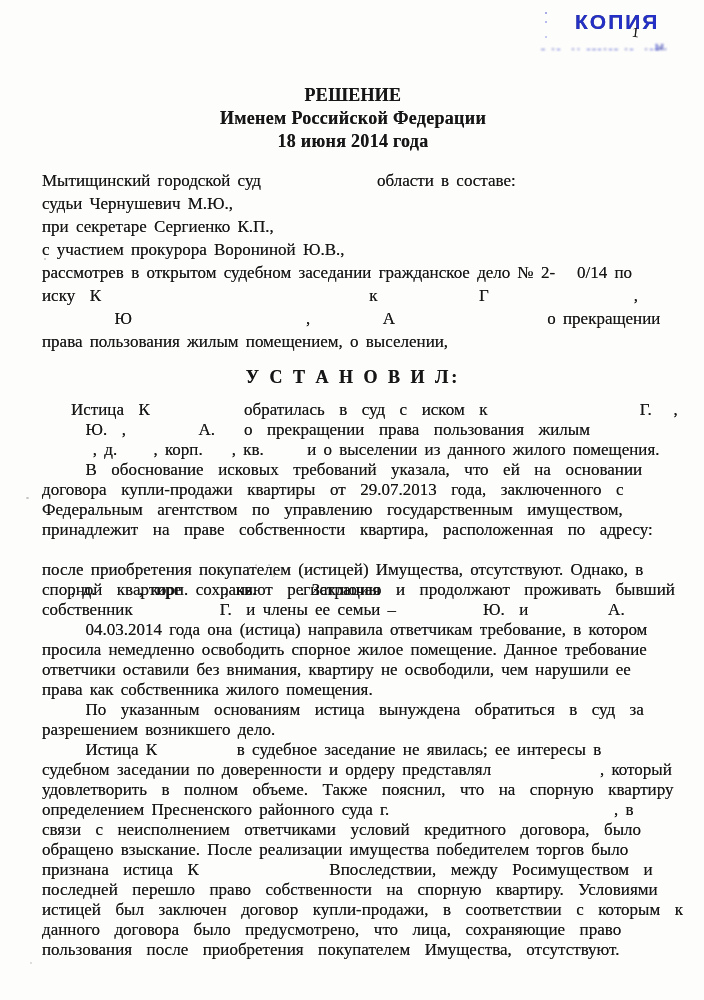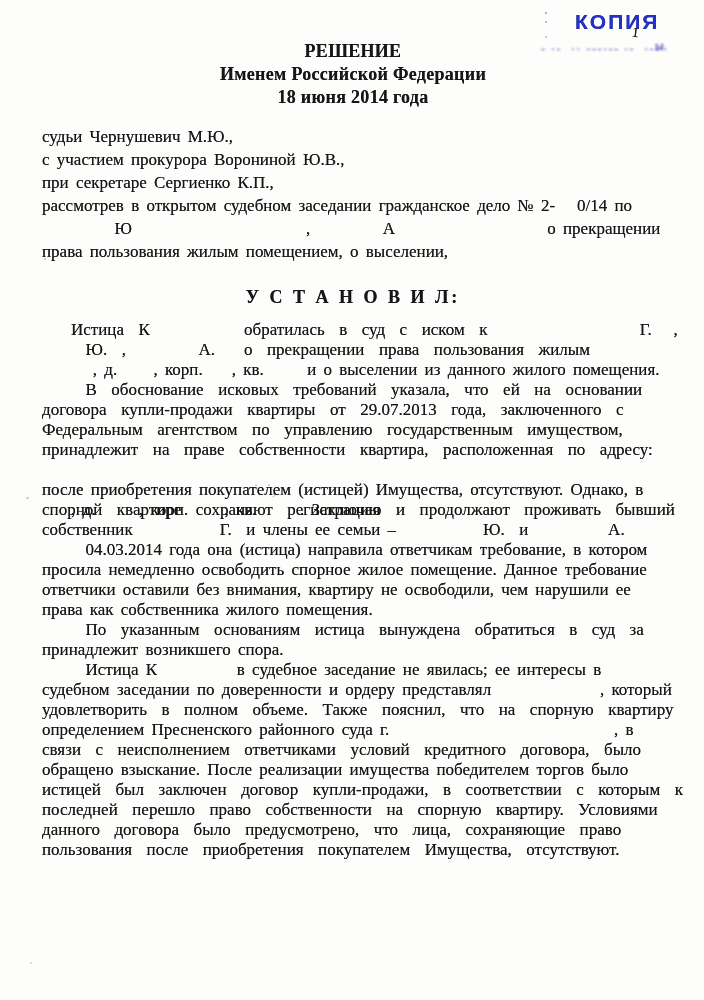--- a/index.html
+++ b/index.html
@@ -10,32 +10,32 @@
     color:#161616;
   }
   .page{
     position:relative;width:704px;height:1000px;
     padding:40px 40px 0 42px;box-sizing:border-box;
     background:#fdfdfc;
   }
   
   .ink{ text-shadow:0 0 .5px rgba(0,0,0,.65); }
   
-  .title-block{ text-align:center; }
+  .title-block{ text-align:center;margin-top:44px; }
   .title-line{
     font-weight:bold;font-size:18px;line-height:23px;
     letter-spacing:.3px;
   }
   
   .intro-block{ margin-top:16px; }
   .intro-block .ln{ height:23px;line-height:23px; }
   
   .section-heading{
     text-align:center;font-weight:bold;font-size:18px;
-    letter-spacing:3px;margin:23px 0 12px 0;line-height:22px;
+    letter-spacing:3px;margin:13px 0 12px 0;line-height:22px;
     white-space:pre;
   }
   
   .ln{
     white-space:pre;font-size:17px;line-height:20px;height:20px;
     word-spacing:3px;overflow:visible;
   }
   .ln span{ white-space:pre; }
   .faint{ color:#b9b7b2; text-shadow:none; }
   
@@ -86,24 +86,26 @@
   <div class="speck speck-b"></div>
   <div class="speck speck-c"></div>
 
   <div class="title-block">
     <div class="title-line">РЕШЕНИЕ</div>
     <div class="title-line">Именем Российской Федерации</div>
     <div class="title-line">18 июня 2014 года</div>
   </div>
 
   <div class="intro-block">
+      <div class="ln">Мытищинский городской суд                области в составе:</div>
       <div class="ln">судьи Чернушевич М.Ю.,</div>
+      <div class="ln">при секретаре Сергиенко К.П.,</div>
       <div class="ln">с участием прокурора Ворониной Ю.В.,</div>
-      <div class="ln">при секретаре Сергиенко К.П.,</div>
       <div class="ln">рассмотрев в открытом судебном заседании гражданское дело № 2-   0/14 по</div>
+      <div class="ln">иску  К                                     к              Г                    ,</div>
       <div class="ln">          Ю                        ,          А                     о прекращении</div>
       <div class="ln">права пользования жилым помещением, о выселении,</div>
     </div>
 
   <div class="section-heading">У С Т А Н О В И Л:</div>
 
   <div>
       <div class="ln">    Истица  К             обратилась  в  суд  с  иском  к                     Г.   ,</div>
       <div class="ln">      Ю.  ,          А.    о  прекращении  права  пользования  жилым</div>
     </div>
@@ -129,29 +131,30 @@
 
   <div>
       <div class="ln">      04.03.2014 года она (истица) направила ответчикам требование, в котором</div>
       <div class="ln">просила немедленно освободить спорное жилое помещение. Данное требование</div>
       <div class="ln">ответчики оставили без внимания, квартиру не освободили, чем нарушили ее</div>
       <div class="ln">права как собственника жилого помещения.</div>
     </div>
 
   <div>
       <div class="ln">      По  указанным  основаниям  истица  вынуждена  обратиться  в  суд  за</div>
-      <div class="ln">принадлежит возникшего спора.</div>
+      <div class="ln">разрешением возникшего дело.</div>
     </div>
 
   <div>
       <div class="ln">      Истица К           в судебное заседание не явилась; ее интересы в</div>
       <div class="ln">судебном заседании по доверенности и ордеру представлял               , который</div>
       <div class="ln">удовлетворить  в  полном  объеме.  Также  пояснил,  что  на  спорную  квартиру</div>
       <div class="ln">определением Пресненского районного суда г.                               , в</div>
       <div class="ln">связи  с  неисполнением  ответчиками  условий  кредитного  договора,  было</div>
       <div class="ln">обращено взыскание. После реализации имущества победителем торгов было</div>
+      <div class="ln">признана  истица  К                  Впоследствии,  между  Росимуществом  и</div>
+      <div class="ln">последней  перешло  право  собственности  на  спорную  квартиру.  Условиями</div>
       <div class="ln">истицей  был  заключен  договор  купли-продажи,  в  соответствии  с  которым  к</div>
-      <div class="ln">последней  перешло  право  собственности  на  спорную  квартиру.  Условиями</div>
       <div class="ln">данного  договора  было  предусмотрено,  что  лица,  сохраняющие  право</div>
       <div class="ln">пользования  после  приобретения  покупателем  Имущества,  отсутствуют.</div>
     </div>
 
 </div>
 
 </body></html>

